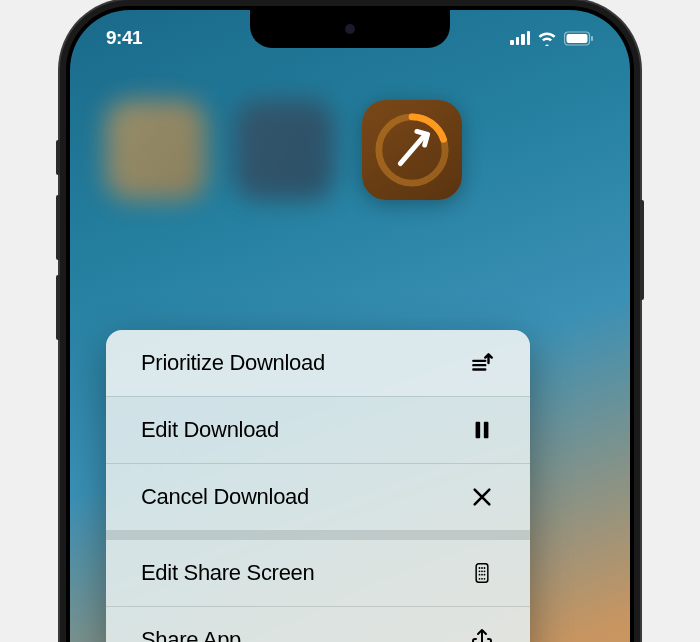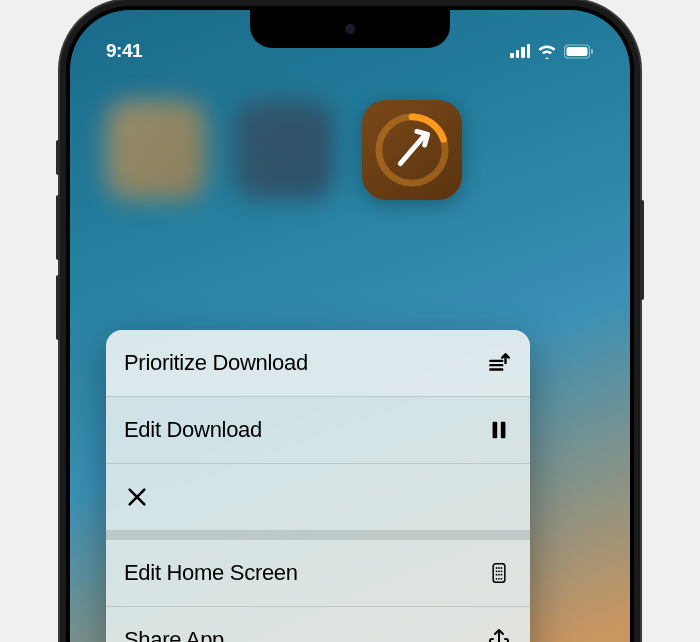--- a/index.html
+++ b/index.html
@@ -60,21 +60,21 @@
       top: 14px;
       left: 50%;
       transform: translateX(-50%);
       width: 10px;
       height: 10px;
       background: #1a1a2a;
       border-radius: 50%;
     }
     .status-bar {
       position: absolute;
-      top: 14px;
+      top: 1px;
       left: 0;
       right: 0;
       height: 54px;
       display: flex;
       justify-content: space-between;
       align-items: center;
       padding: 0 36px;
       z-index: 50;
       color: #fff;
     }
@@ -181,21 +181,21 @@
       background: rgba(230, 238, 238, 0.88);
       backdrop-filter: blur(30px);
       border-radius: 16px;
       overflow: hidden;
       box-shadow: 0 12px 40px rgba(0,0,0,0.35);
     }
     .menu-item {
       display: flex;
       justify-content: space-between;
       align-items: center;
-      padding: 0 18px;
+      padding: 0 35px;
       height: 66px;
       font-size: 22px;
       font-weight: 400;
       color: #000;
       letter-spacing: -0.3px;
       cursor: pointer;
     }
     .menu-item.highlighted {
       background: rgba(255,255,255,0.25);
     }
@@ -281,29 +281,30 @@
             <span>Edit Download</span>
             <span class="menu-icon">
               <svg viewBox="0 0 24 24" width="22" height="22">
                 <rect x="5" y="3" width="5" height="18" rx="1" fill="#000"></rect>
                 <rect x="14" y="3" width="5" height="18" rx="1" fill="#000"></rect>
               </svg>
             </span>
           </div>
           <div class="menu-divider"></div>
           <div class="menu-item">
+            <span>Cancel Download</span>
             <span class="menu-icon">
               <svg viewBox="0 0 24 24" width="22" height="22">
                 <path d="M4 4 L20 20 M20 4 L4 20" stroke="#000" stroke-width="2.8" stroke-linecap="round"></path>
               </svg>
             </span>
           </div>
           <div class="menu-divider thick"></div>
           <div class="menu-item">
-            <span>Edit Home Screen</span>
+            <span>Edit Share Screen</span>
             <span class="menu-icon">
               <svg viewBox="0 0 24 24" width="20" height="28">
                 <rect x="5" y="1" width="14" height="22" rx="3" fill="none" stroke="#000" stroke-width="1.8"></rect>
                 <circle cx="9" cy="6" r="1.1" fill="#000"></circle>
                 <circle cx="12" cy="6" r="1.1" fill="#000"></circle>
                 <circle cx="15" cy="6" r="1.1" fill="#000"></circle>
                 <circle cx="9" cy="10" r="1.1" fill="#000"></circle>
                 <circle cx="12" cy="10" r="1.1" fill="#000"></circle>
                 <circle cx="15" cy="10" r="1.1" fill="#000"></circle>
                 <circle cx="9" cy="14" r="1.1" fill="#000"></circle>

